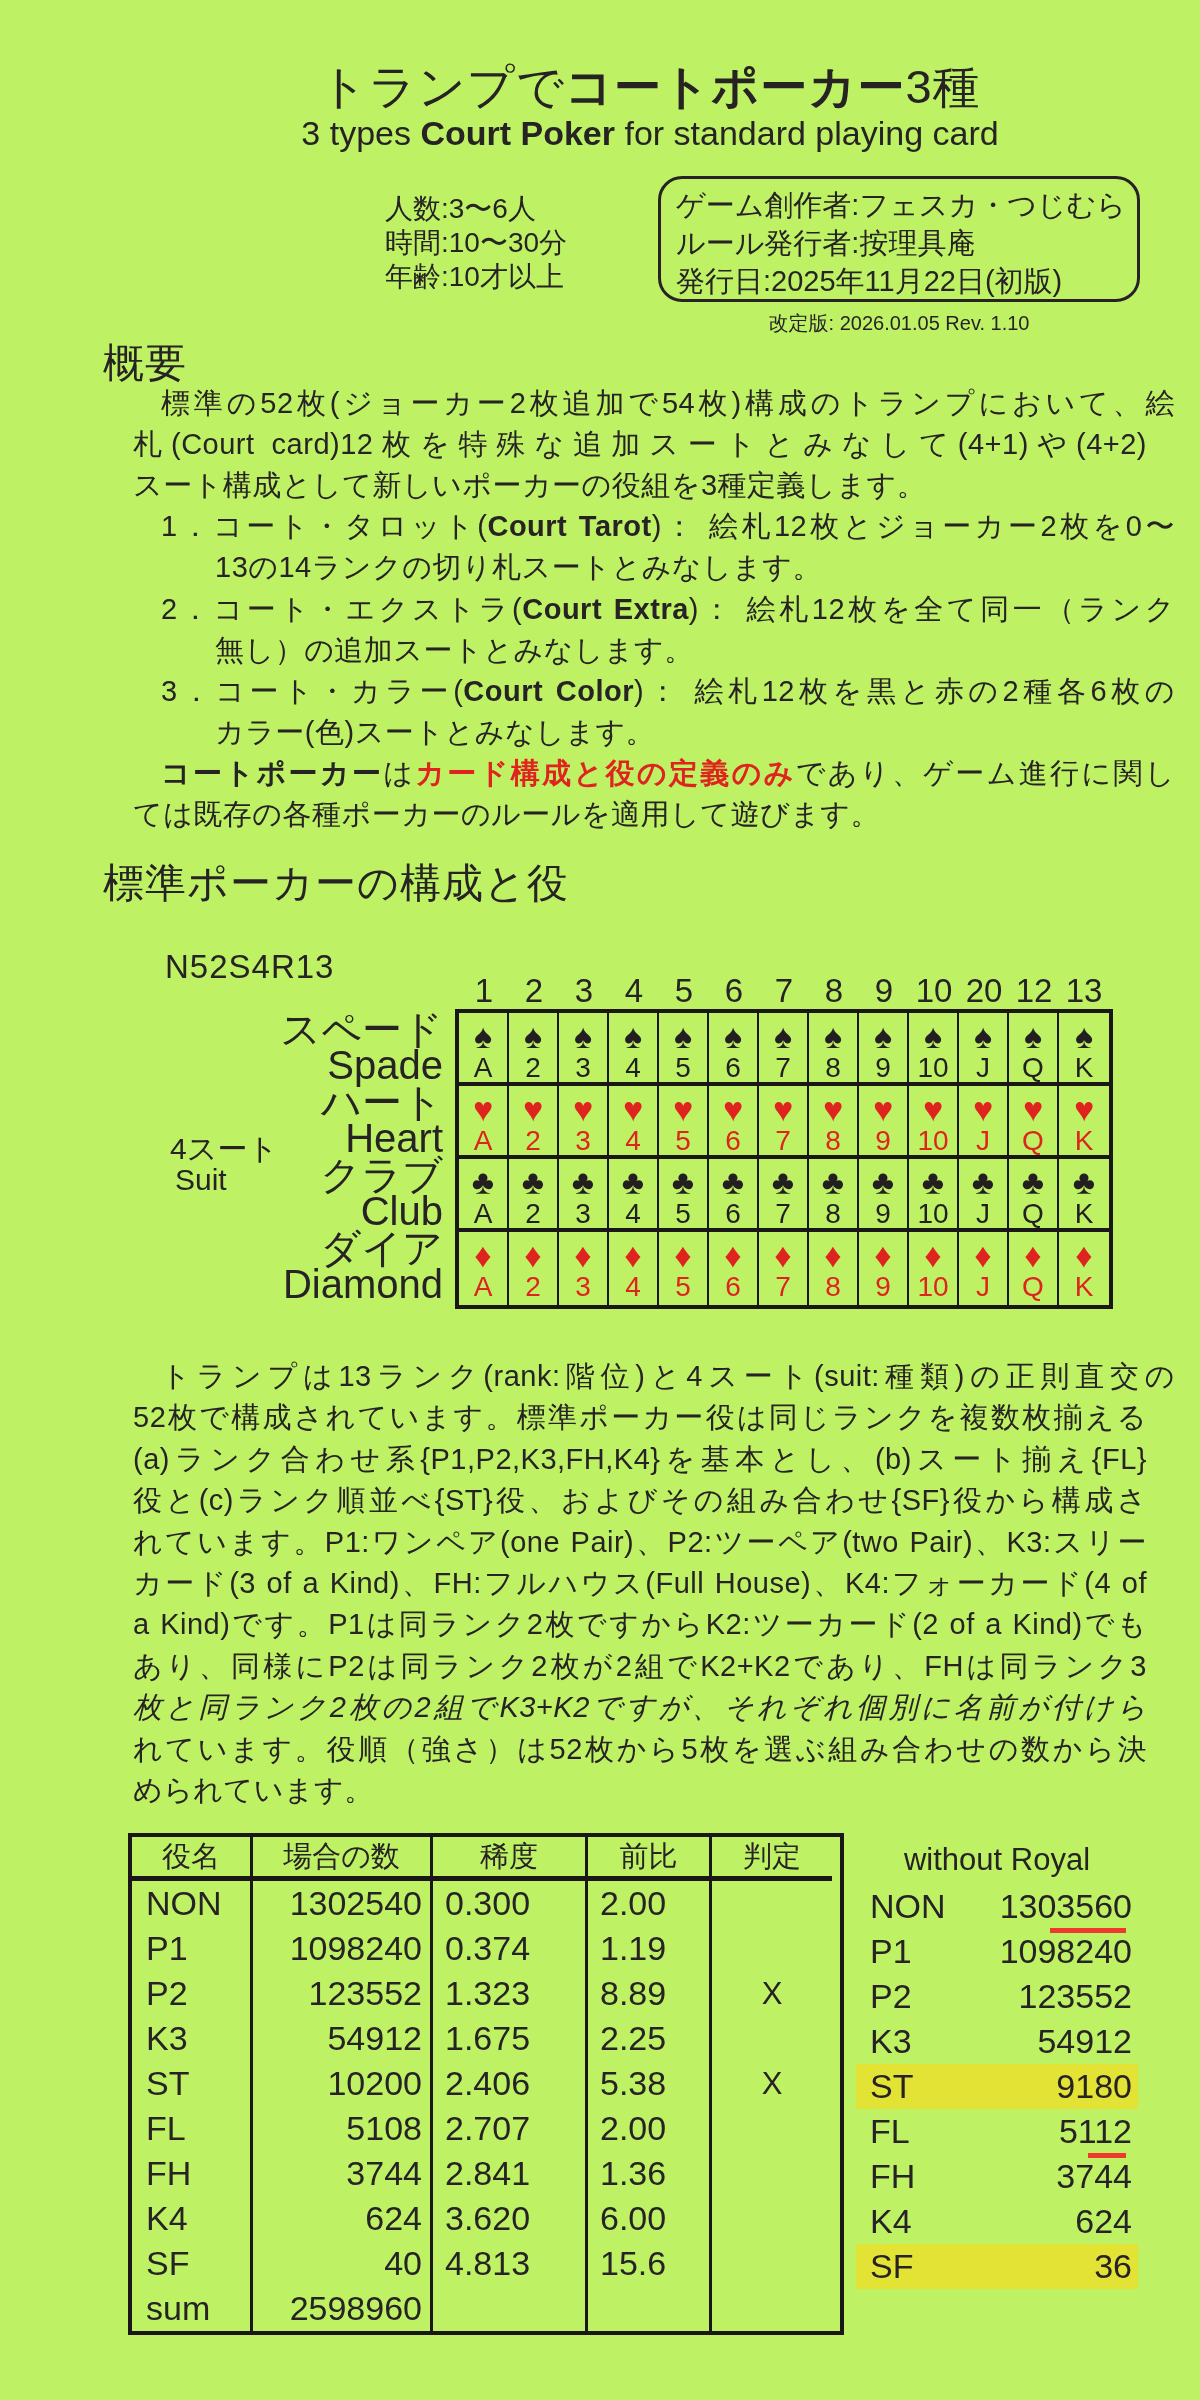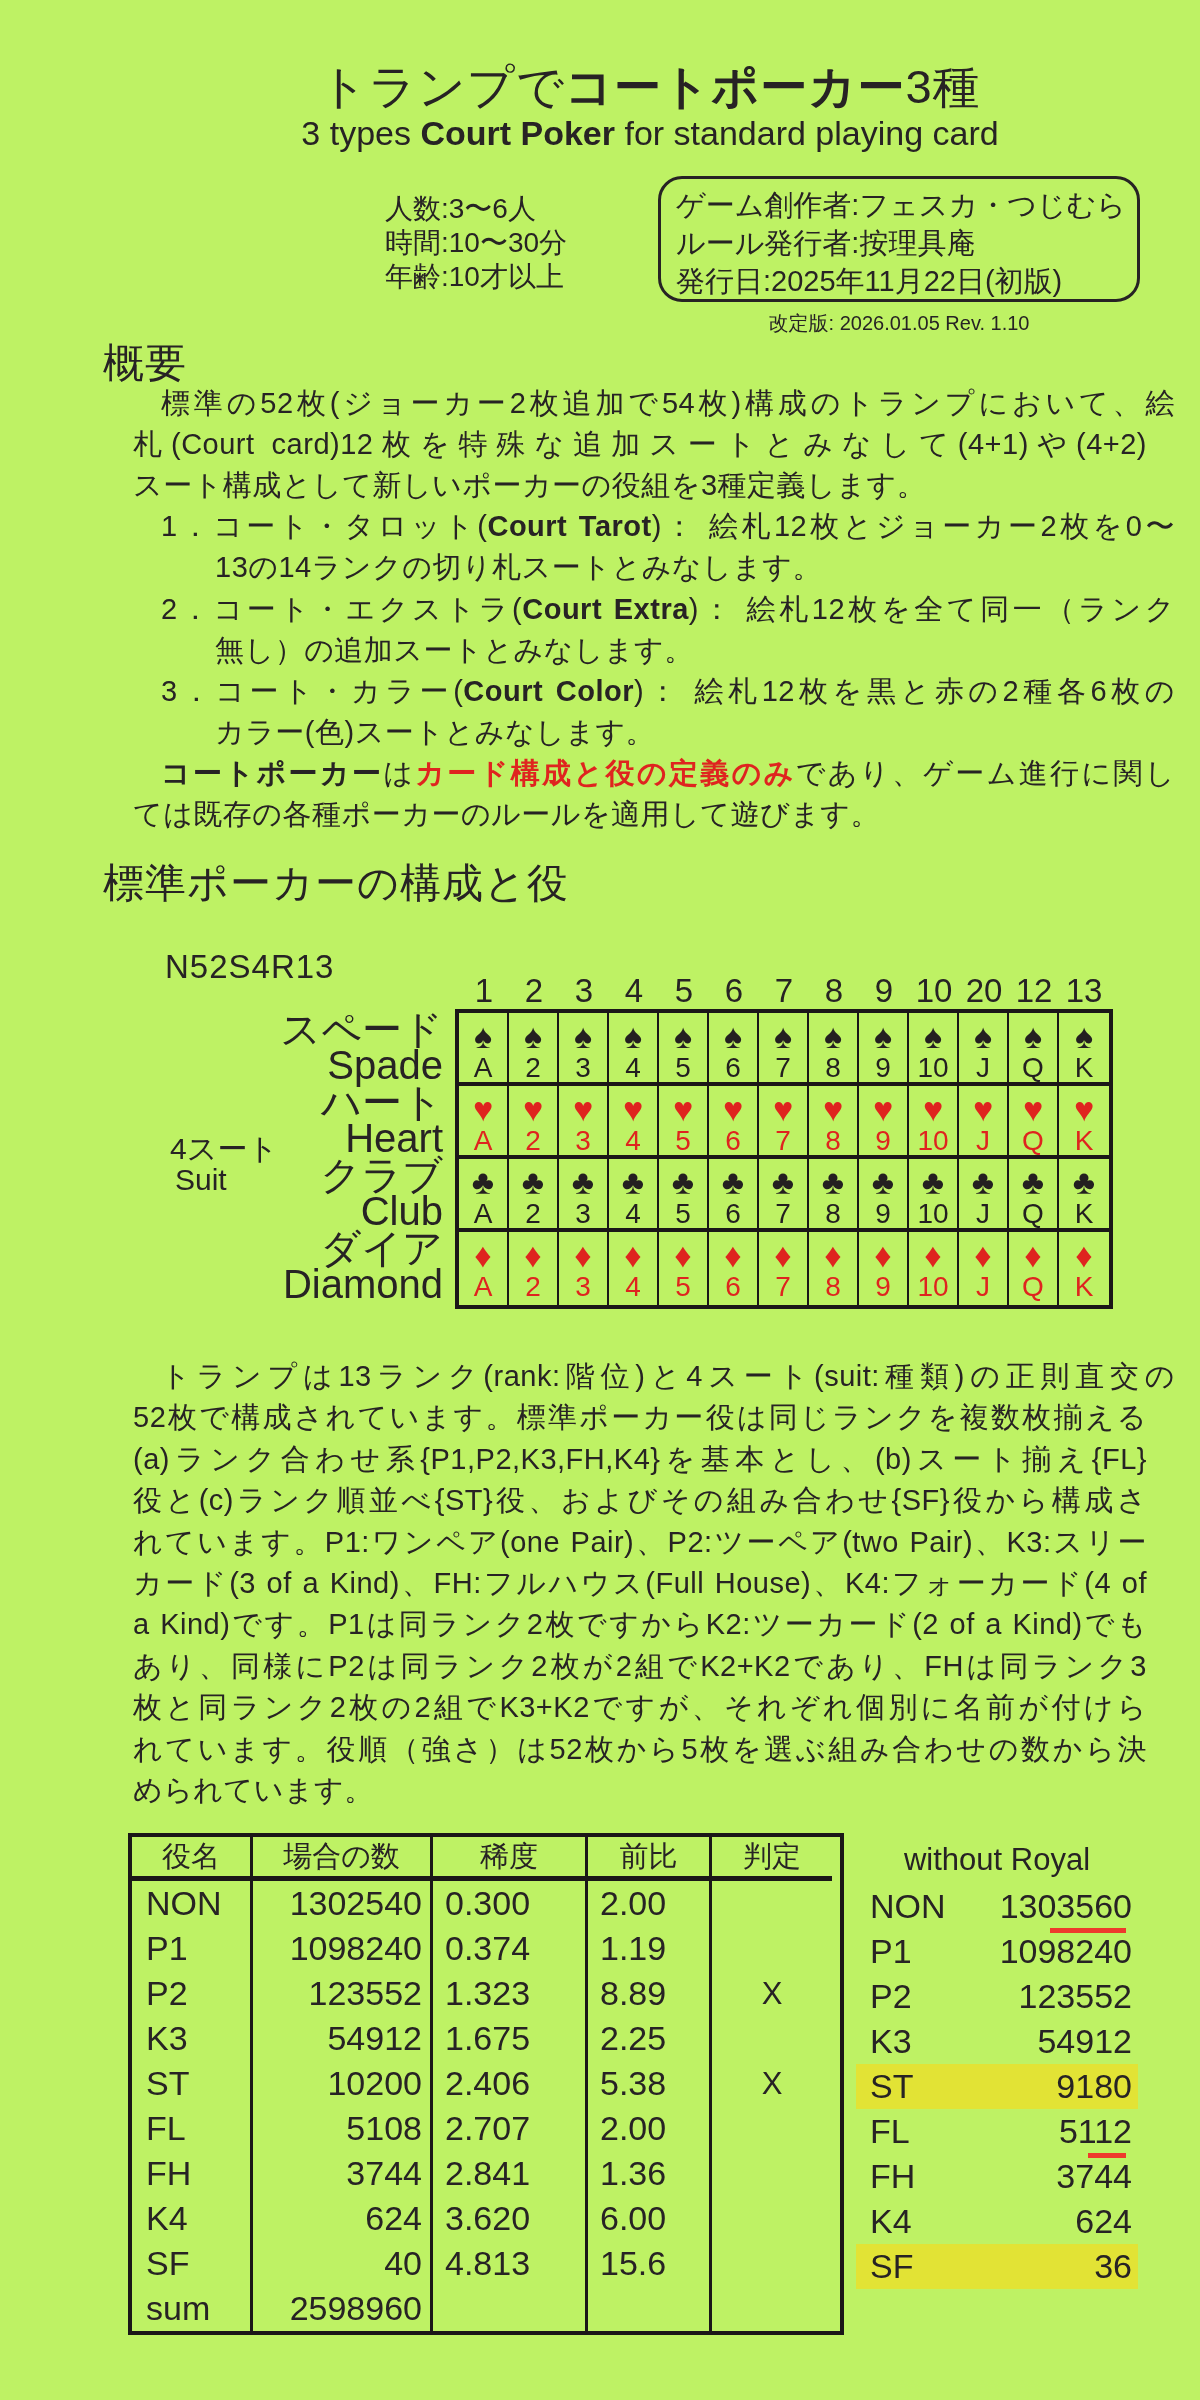--- a/index.html
+++ b/index.html
@@ -335,21 +335,21 @@
     </div>
   <div id="plines">
       <div class="abs bodyline just" style="top: 1357px; padding-left: 28px;"><span class="">トランプは13ランク(rank:階位)と4スート(suit:種類)の正則直交の</span></div>
       <div class="abs bodyline just" style="top: 1398.4px;"><span class="">52枚で構成されています。標準ポーカー役は同じランクを複数枚揃える</span></div>
       <div class="abs bodyline just" style="top: 1439.8px;"><span class="">(a)ランク合わせ系{P1,P2,K3,FH,K4}を基本とし、(b)スート揃え{FL}</span></div>
       <div class="abs bodyline just" style="top: 1481.2px;"><span class="">役と(c)ランク順並べ{ST}役、およびその組み合わせ{SF}役から構成さ</span></div>
       <div class="abs bodyline just" style="top: 1522.6px;"><span class="">れています。P1:ワンペア(one Pair)、P2:ツーペア(two Pair)、K3:スリー</span></div>
       <div class="abs bodyline just" style="top: 1564px;"><span class="">カード(3 of a Kind)、FH:フルハウス(Full House)、K4:フォーカード(4 of</span></div>
       <div class="abs bodyline just" style="top: 1605.4px;"><span class="">a Kind)です。P1は同ランク2枚ですからK2:ツーカード(2 of a Kind)でも</span></div>
       <div class="abs bodyline just" style="top: 1646.8px;"><span class="">あり、同様にP2は同ランク2枚が2組でK2+K2であり、FHは同ランク3</span></div>
-      <div class="abs bodyline just" style="top: 1688.2px;"><span class="">枚と同ランク2枚の2組でK3+K2ですが、それぞれ個別に名前が付けら</span></div>
+      <div class="abs bodyline just" style="top: 1688.2px; font-style: italic;"><span class="">枚と同ランク2枚の2組でK3+K2ですが、それぞれ個別に名前が付けら</span></div>
       <div class="abs bodyline just" style="top: 1729.6px;"><span class="">れています。役順（強さ）は52枚から5枚を選ぶ組み合わせの数から決</span></div>
       <div class="abs bodyline" style="top: 1771px;"><span class="">められています。</span></div>
     </div>
 
   <div class="abs" id="statstable">
       <div class="tcell th">役名</div>
       <div class="tcell th">場合の数</div>
       <div class="tcell th">稀度</div>
       <div class="tcell th">前比</div>
       <div class="tcell th lastcol">判定</div>

